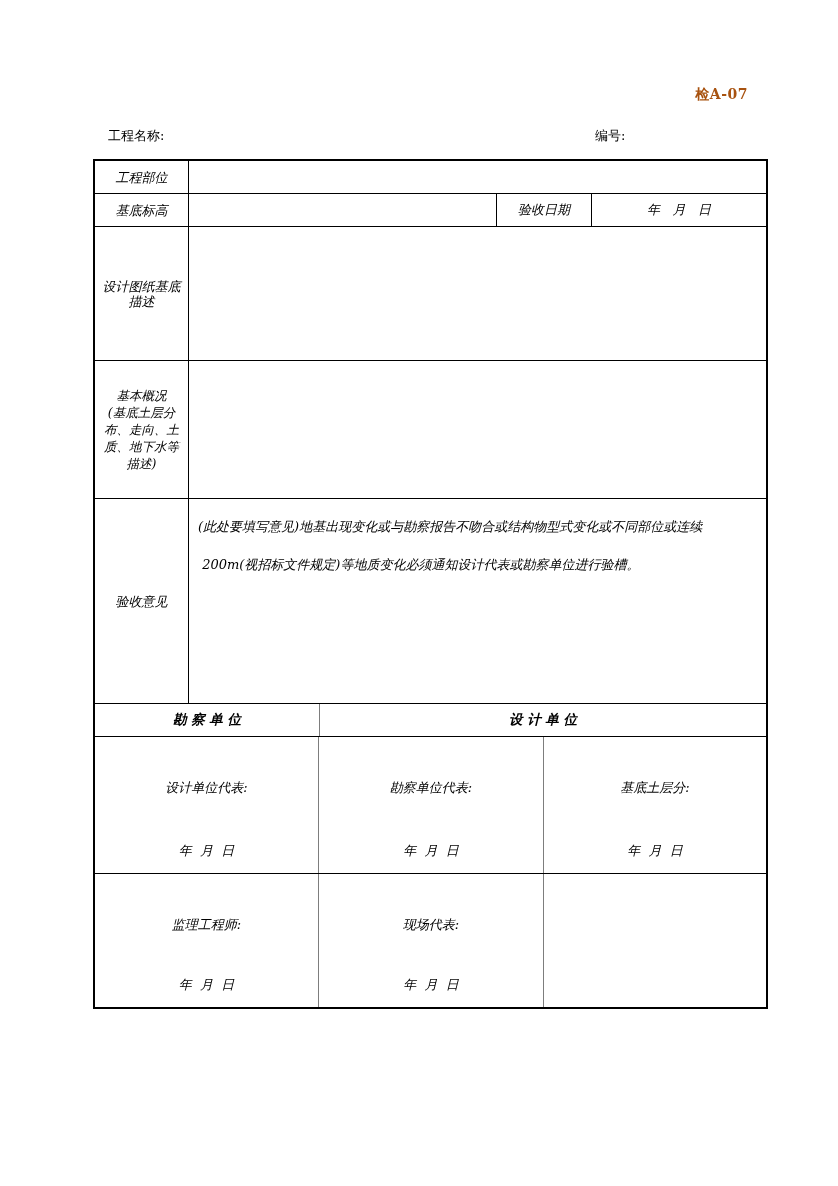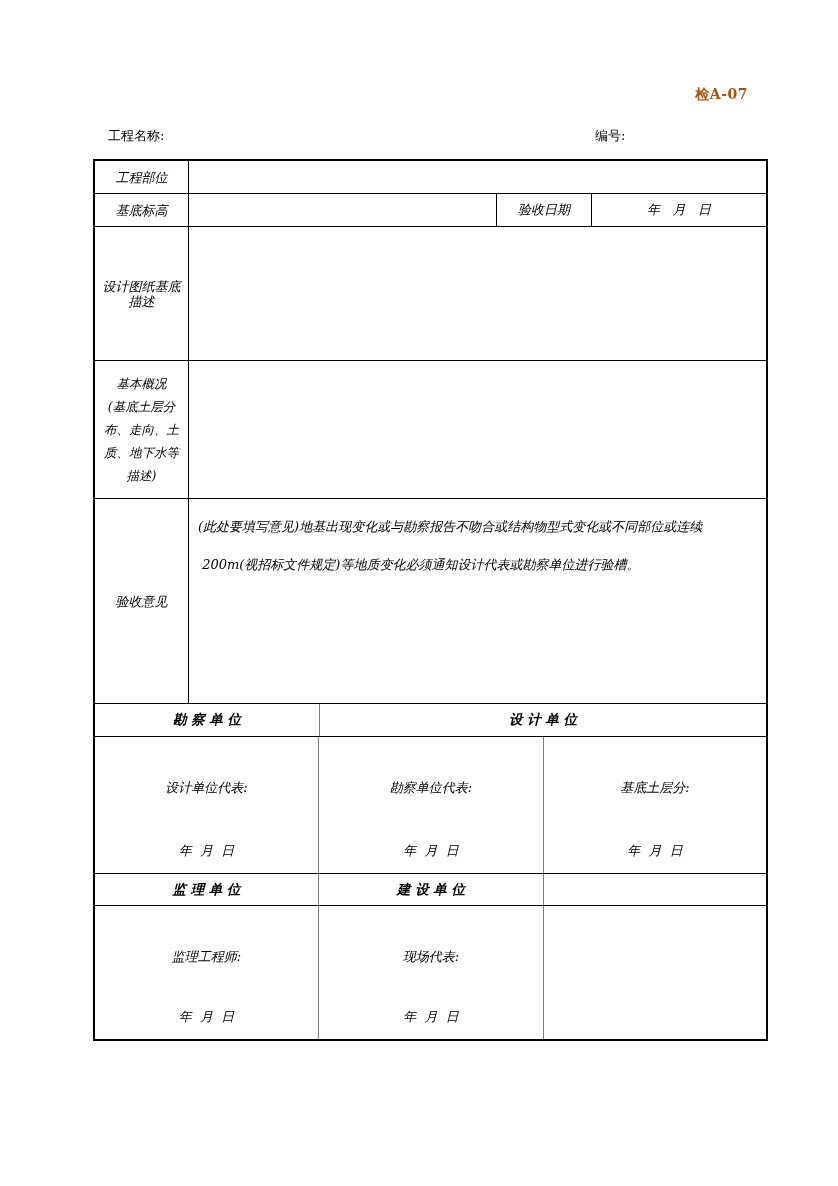--- a/index.html
+++ b/index.html
@@ -53,21 +53,21 @@
 
   .label-col {
     width: 94px;
     flex: 0 0 94px;
     display: flex; align-items: center; justify-content: center;
     text-align: center;
     font-size: 13px;
     line-height: 15px;
     white-space: pre-wrap;
   }
-  .small-label { font-size: 12.5px; line-height: 23px; }
+  .small-label { font-size: 12.5px; line-height: 17px; }
   .fill { flex: 1; }
 
   .val-308 { width: 308px; flex: 0 0 308px; }
   .val-95  { width: 95px;  flex: 0 0 95px;
              display: flex; align-items: center; justify-content: center; font-size: 13px; }
   .date-cell {
     display: flex; align-items: center; justify-content: center;
     font-size: 13px; white-space: pre;
   }
 
@@ -157,25 +157,20 @@
           <div class="cell col3-b sig-cell">
             <span>勘察单位代表:</span>
             <span class="sig-date">年  月  日</span>
           </div>
           <div class="cell fill sig-cell">
             <span>基底土层分:</span>
             <span class="sig-date">年  月  日</span>
           </div>
         </div>
 
-        <div class="row h32">
-          <div class="cell col3-a unit-header">监 理 单 位</div>
-          <div class="cell col3-b unit-header">建 设 单 位</div>
-          <div class="cell fill"></div>
-        </div>
 
         <div class="row h133">
           <div class="cell col3-a sig-cell">
             <span>监理工程师:</span>
             <span class="sig-date">年  月  日</span>
           </div>
           <div class="cell col3-b sig-cell">
             <span>现场代表:</span>
             <span class="sig-date">年  月  日</span>
           </div>

